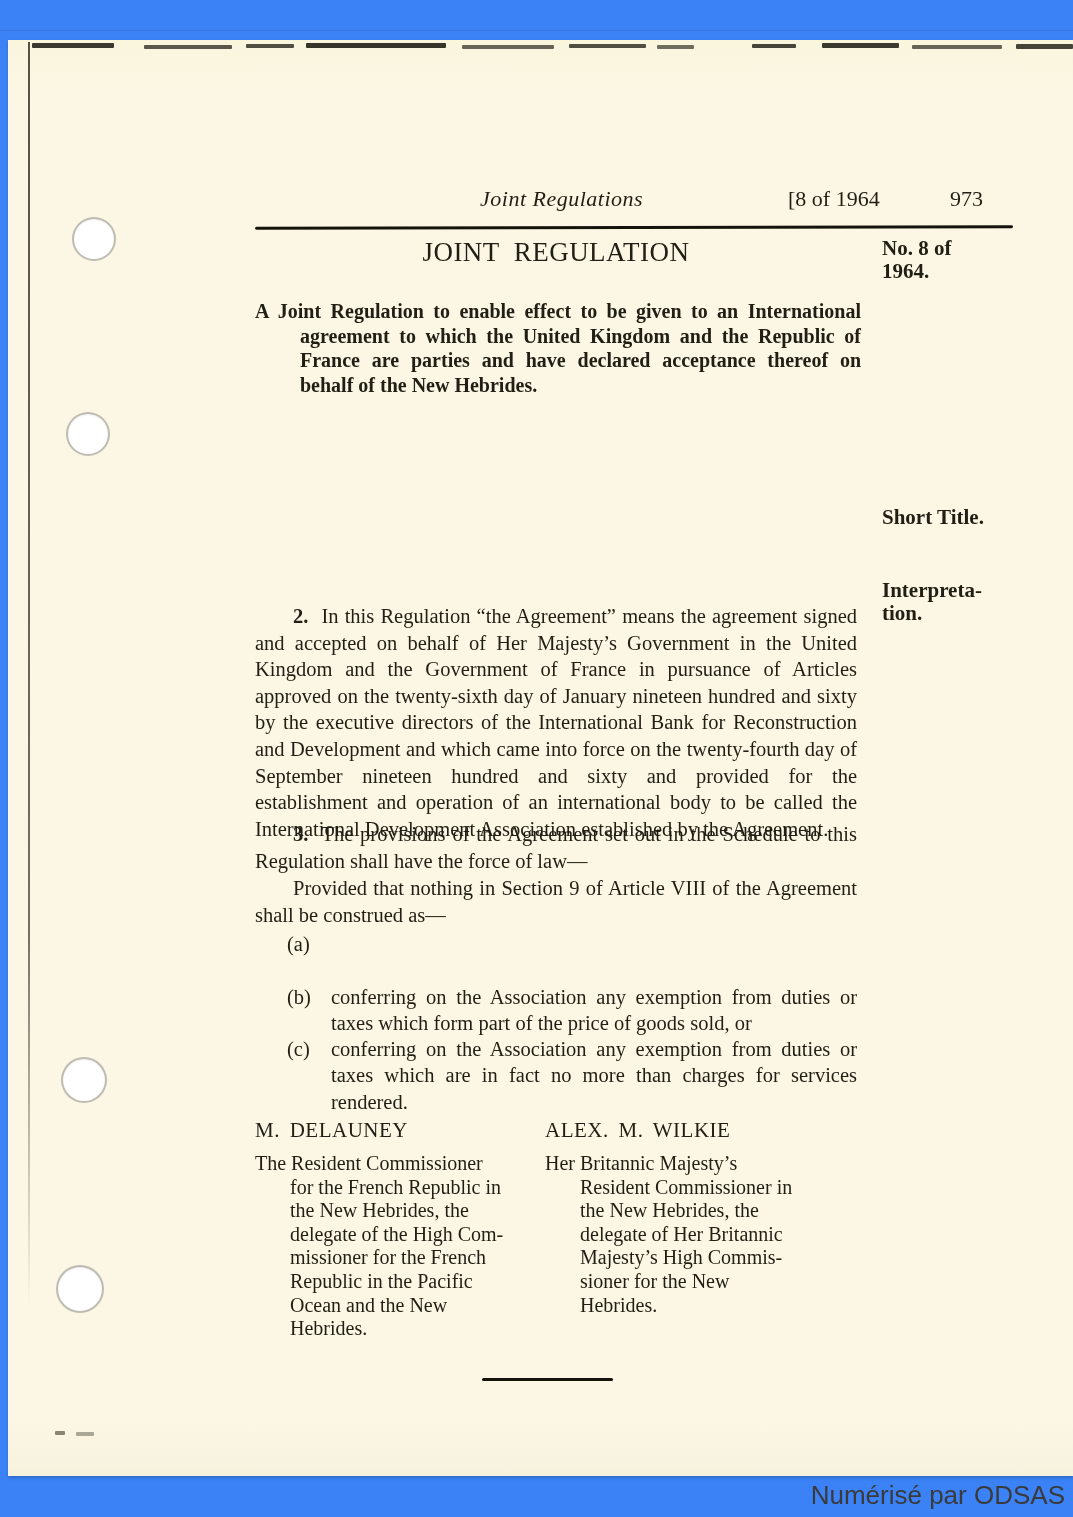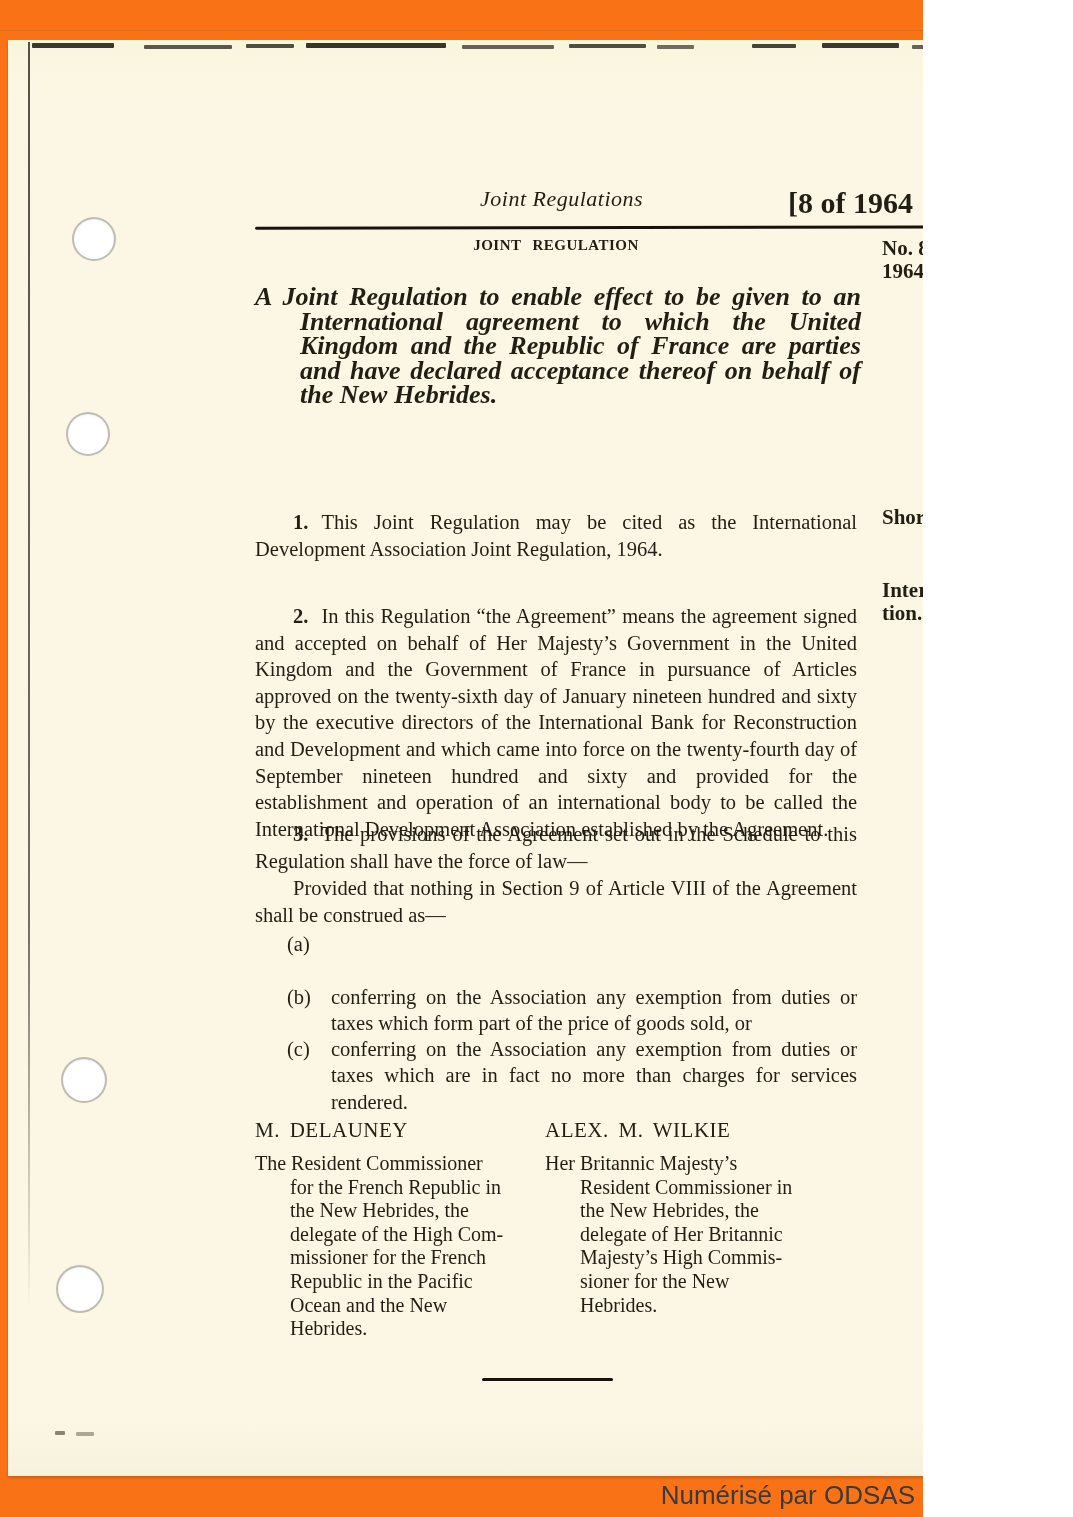--- a/index.html
+++ b/index.html
@@ -3,22 +3,22 @@
 <meta charset="utf-8">
 <style>
   :root{
     --paper:#fbf7e4;
     --ink:#211e13;
     --caption:#3a3a3a;
   }
   html,body{margin:0;padding:0;background:#ffffff;}
   .stage{
     position:relative;
-    width:923px;height:1517px;
-    background:#f97316;
+    width:1073px;height:1517px;
+    background:#3b82f6;
     overflow:hidden;
     font-family:"Liberation Serif","DejaVu Serif",serif;
     color:var(--ink);
   }
   .scan-topline{
     position:absolute;left:0;top:30px;width:100%;height:1px;
     background:rgba(0,0,0,0.08);
   }
   .paper{
     position:absolute;left:8px;top:40px;width:1065px;height:1436px;
@@ -36,48 +36,48 @@
     border:2px solid rgba(128,122,102,0.5);
     box-shadow:inset 0 1px 2px rgba(0,0,0,0.06);
   }
   
   .running-title{
     position:absolute;left:472px;top:146px;
     font-style:italic;font-size:22px;letter-spacing:0.5px;
   }
   .issue-ref{
     position:absolute;left:780px;top:146px;
-    font-weight:bold;font-size:30px;
+    font-weight:normal;font-size:22px;
   }
   .page-number{
     position:absolute;left:942px;top:146px;
     font-size:22px;
   }
   .head-rule{
     position:absolute;left:247px;top:146px;width:758px;height:3px;
     background:#15130c;transform:rotate(-0.12deg);margin-top:40px;
     border-radius:2px;
   }
   
   .margin-note{
     position:absolute;left:874px;width:110px;
     font-weight:bold;font-size:21px;line-height:23px;
     white-space:pre-line;
   }
   
   .heading{
     position:absolute;left:247px;top:197px;width:602px;
-    text-align:center;font-weight:bold;font-size:15px;
+    text-align:center;font-weight:normal;font-size:27px;
     letter-spacing:0.5px;word-spacing:7px;
   }
   .preamble{
-    position:absolute;left:247px;top:245px;width:606px;
-    font-weight:bold;font-size:26px;line-height:24.5px;
+    position:absolute;left:247px;top:259px;width:606px;
+    font-weight:bold;font-size:20px;line-height:24.5px;
     text-align:justify;
-    padding-left:45px;text-indent:-45px;box-sizing:border-box;font-style:italic;
+    padding-left:45px;text-indent:-45px;box-sizing:border-box;
   }
   .published{
     position:absolute;left:247px;top:351px;width:602px;
     font-style:italic;font-size:20.5px;
   }
   .para{
     position:absolute;left:247px;width:602px;
     font-size:20.5px;line-height:26.6px;text-align:justify;
   }
   .para.indent{text-indent:38px;}
@@ -140,23 +140,20 @@
     <div class="margin-note" style="top:466px;">Short Title.</div>
     <div class="margin-note" style="top:539px;">Interpreta-
 tion.</div>
 
     <div class="heading">JOINT REGULATION</div>
 
     <div class="preamble">A Joint Regulation to enable effect to be given to an International agreement to which the United Kingdom and the Republic of France are parties and have declared acceptance thereof on behalf of the New Hebrides.</div>
 
 
 
-    <div class="para indent" style="top:469px;">
-      <span class="secnum">1.</span><span>This Joint Regulation may be cited as the International Development Association Joint Regulation, 1964.</span>
-    </div>
 
     <div class="para indent" style="top:537px;margin-top:26px;">
       <span class="secnum">2.</span><span>In this Regulation “the Agreement” means the agreement signed and accepted on behalf of Her Majesty’s Government in the United Kingdom and the Government of France in pursuance of Articles approved on the twenty-sixth day of January nineteen hundred and sixty by the executive directors of the International Bank for Reconstruction and Development and which came into force on the twenty-fourth day of September nineteen hundred and sixty and provided for the establishment and operation of an international body to be called the International Development Association established by the Agreement.</span>
     </div>
 
     <div class="para indent" style="top:781px;">
       <span class="secnum">3.</span><span>The provisions of the Agreement set out in the Schedule to this Regulation shall have the force of law—</span>
     </div>
 
     <div class="para indent" style="top:835px;">Provided that nothing in Section 9 of Article VIII of the Agreement shall be construed as—</div>

